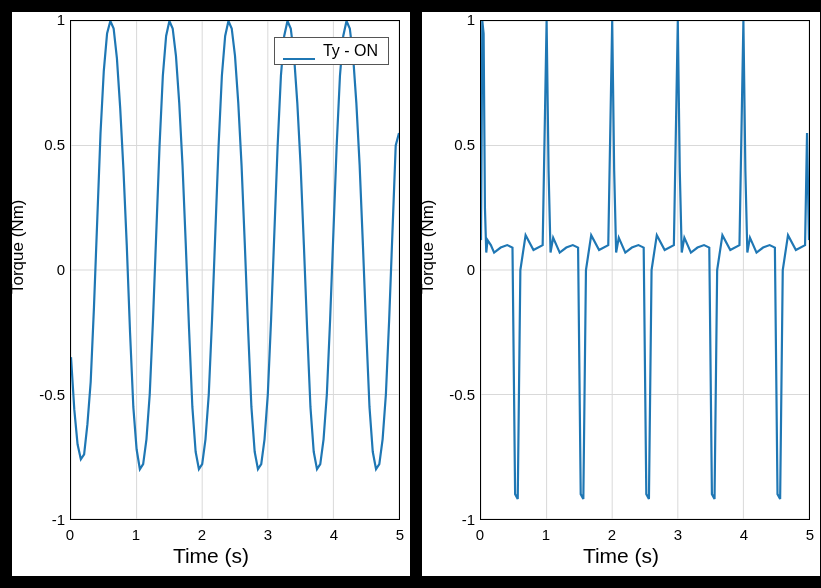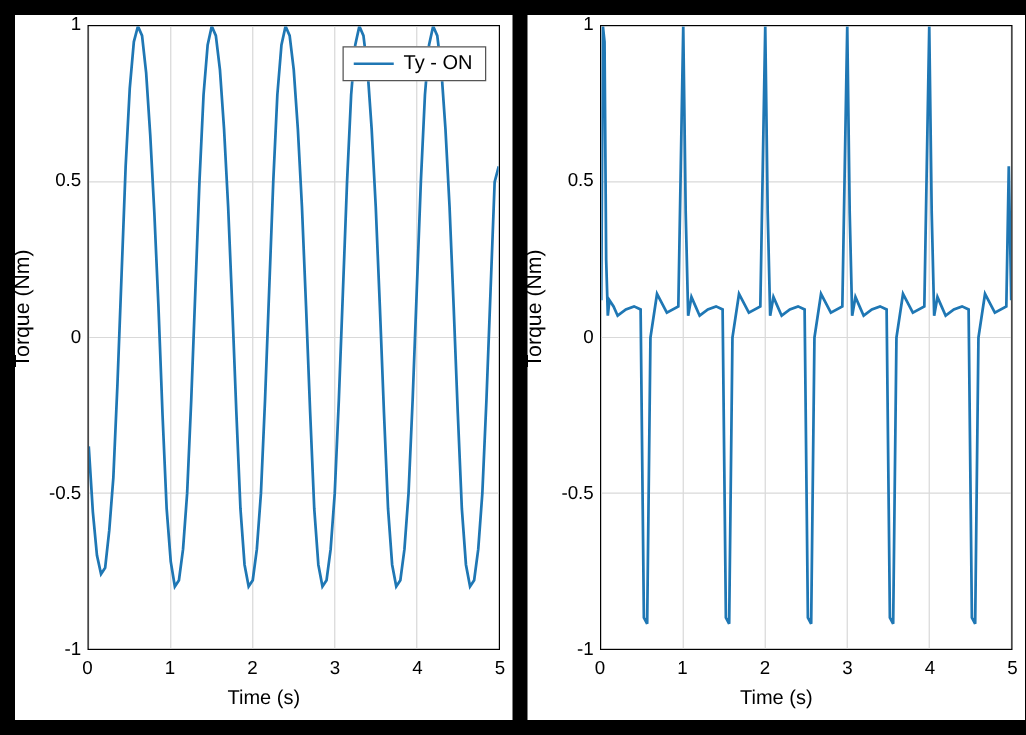--- a/index.html
+++ b/index.html
@@ -36,39 +36,39 @@
     position: absolute;
     font-size: 15px;
     color: #000;
   }
   .ytl { right: 345px; width: 50px; text-align: right; }
   .xtl { top: 514px; width: 40px; text-align: center; transform: translateX(-20px); }
   .axis-title-x {
     position: absolute;
     left: 0; right: 0; bottom: 8px;
     text-align: center;
-    font-size: 16px;
+    font-size: 21px;
   }
   .axis-title-y {
     position: absolute;
     left: 6px; top: 50%;
     transform: translateY(-50%) rotate(-90deg);
     transform-origin: left center;
     font-size: 17px;
     white-space: nowrap;
   }
   .legend {
     position: absolute;
     top: 16px; right: 10px;
     background: #fff;
     border: 1px solid #555;
     padding: 4px 10px 4px 8px;
     font-size: 16px;
     display: flex;
-    align-items: center;
+    align-items: flex-end;
     gap: 8px;
   }
   .legend .swatch {
     width: 32px; height: 0;
     border-top: 2.4px solid #1f77b4;
   }
 </style>
 </head>
 <body>
 

